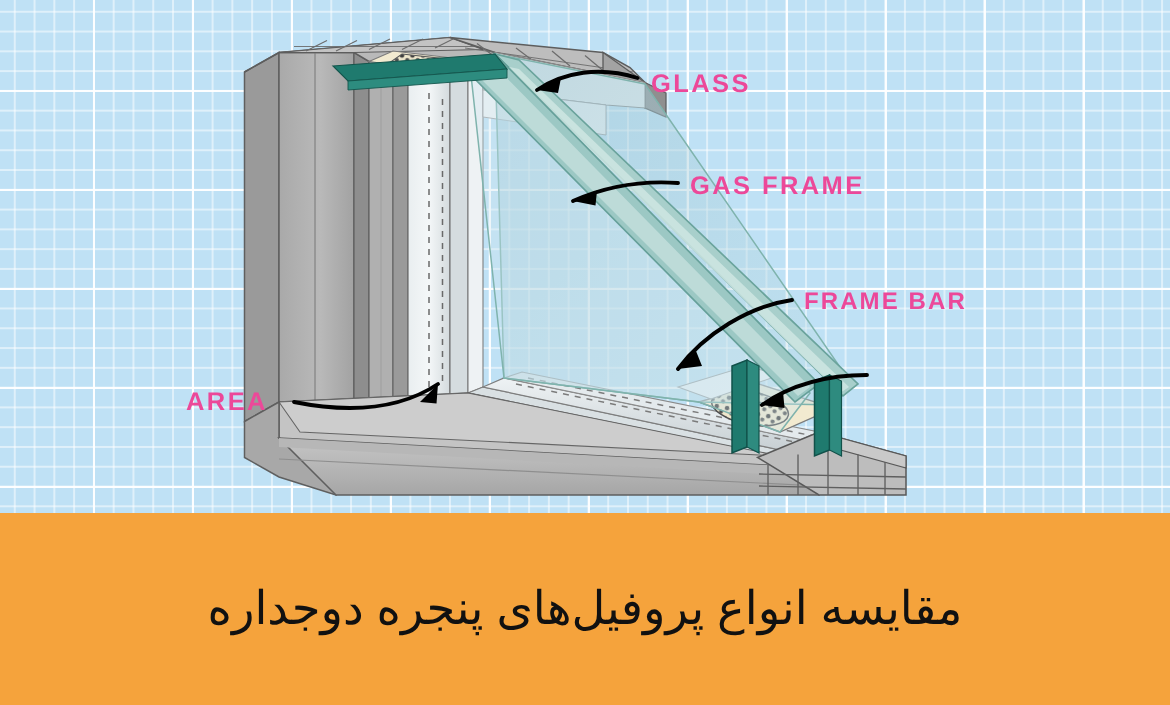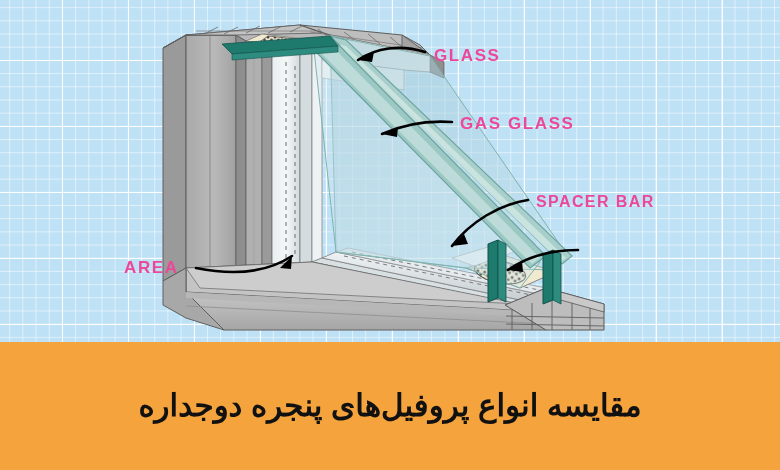--- a/index.html
+++ b/index.html
@@ -24,21 +24,21 @@
   }
 
   
   #banner{
     position:absolute;left:0;top:342px;width:780px;height:128px;
     display:flex;align-items:center;justify-content:center;
   }
   #banner-text{
     direction:rtl;
     color:#111111;
-    font-weight:bold;
+    font-weight:normal;
     font-size:31px;
     letter-spacing:0px;
     text-align:center;
     line-height:1.25;
     padding:0 18px;
     white-space:nowrap;
   }
 
   
   #diagram{position:absolute;left:0;top:0;width:780px;height:342px;}
@@ -216,21 +216,21 @@
     <g fill="#000000" stroke="none">
       <polygon points="358,60 374,52 372,62"></polygon>
       <polygon points="382,134 398,127 397,137"></polygon>
       <polygon points="452,246 464,234 468,244"></polygon>
       <polygon points="508,270 522,261 523,272"></polygon>
       <polygon points="292,256 280,268 291,269"></polygon>
     </g>
   </svg>
 
   <div class="lbl" style="left:434px;top:46px;">GLASS</div>
-  <div class="lbl" style="left:460px;top:114px;">GAS GLASS</div>
-  <div class="lbl sm" style="left:536px;top:193px;">SPACER BAR</div>
+  <div class="lbl" style="left:460px;top:114px;">GAS FRAME</div>
+  <div class="lbl sm" style="left:536px;top:193px;">FRAME BAR</div>
   <div class="lbl" style="left:124px;top:258px;">AREA</div>
 
   <div id="banner" style="background: rgb(245, 163, 60);">
     <div id="banner-text">مقایسه انواع پروفیل‌های پنجره دوجداره</div>
   </div>
 
 </div>
 
 </body></html>

